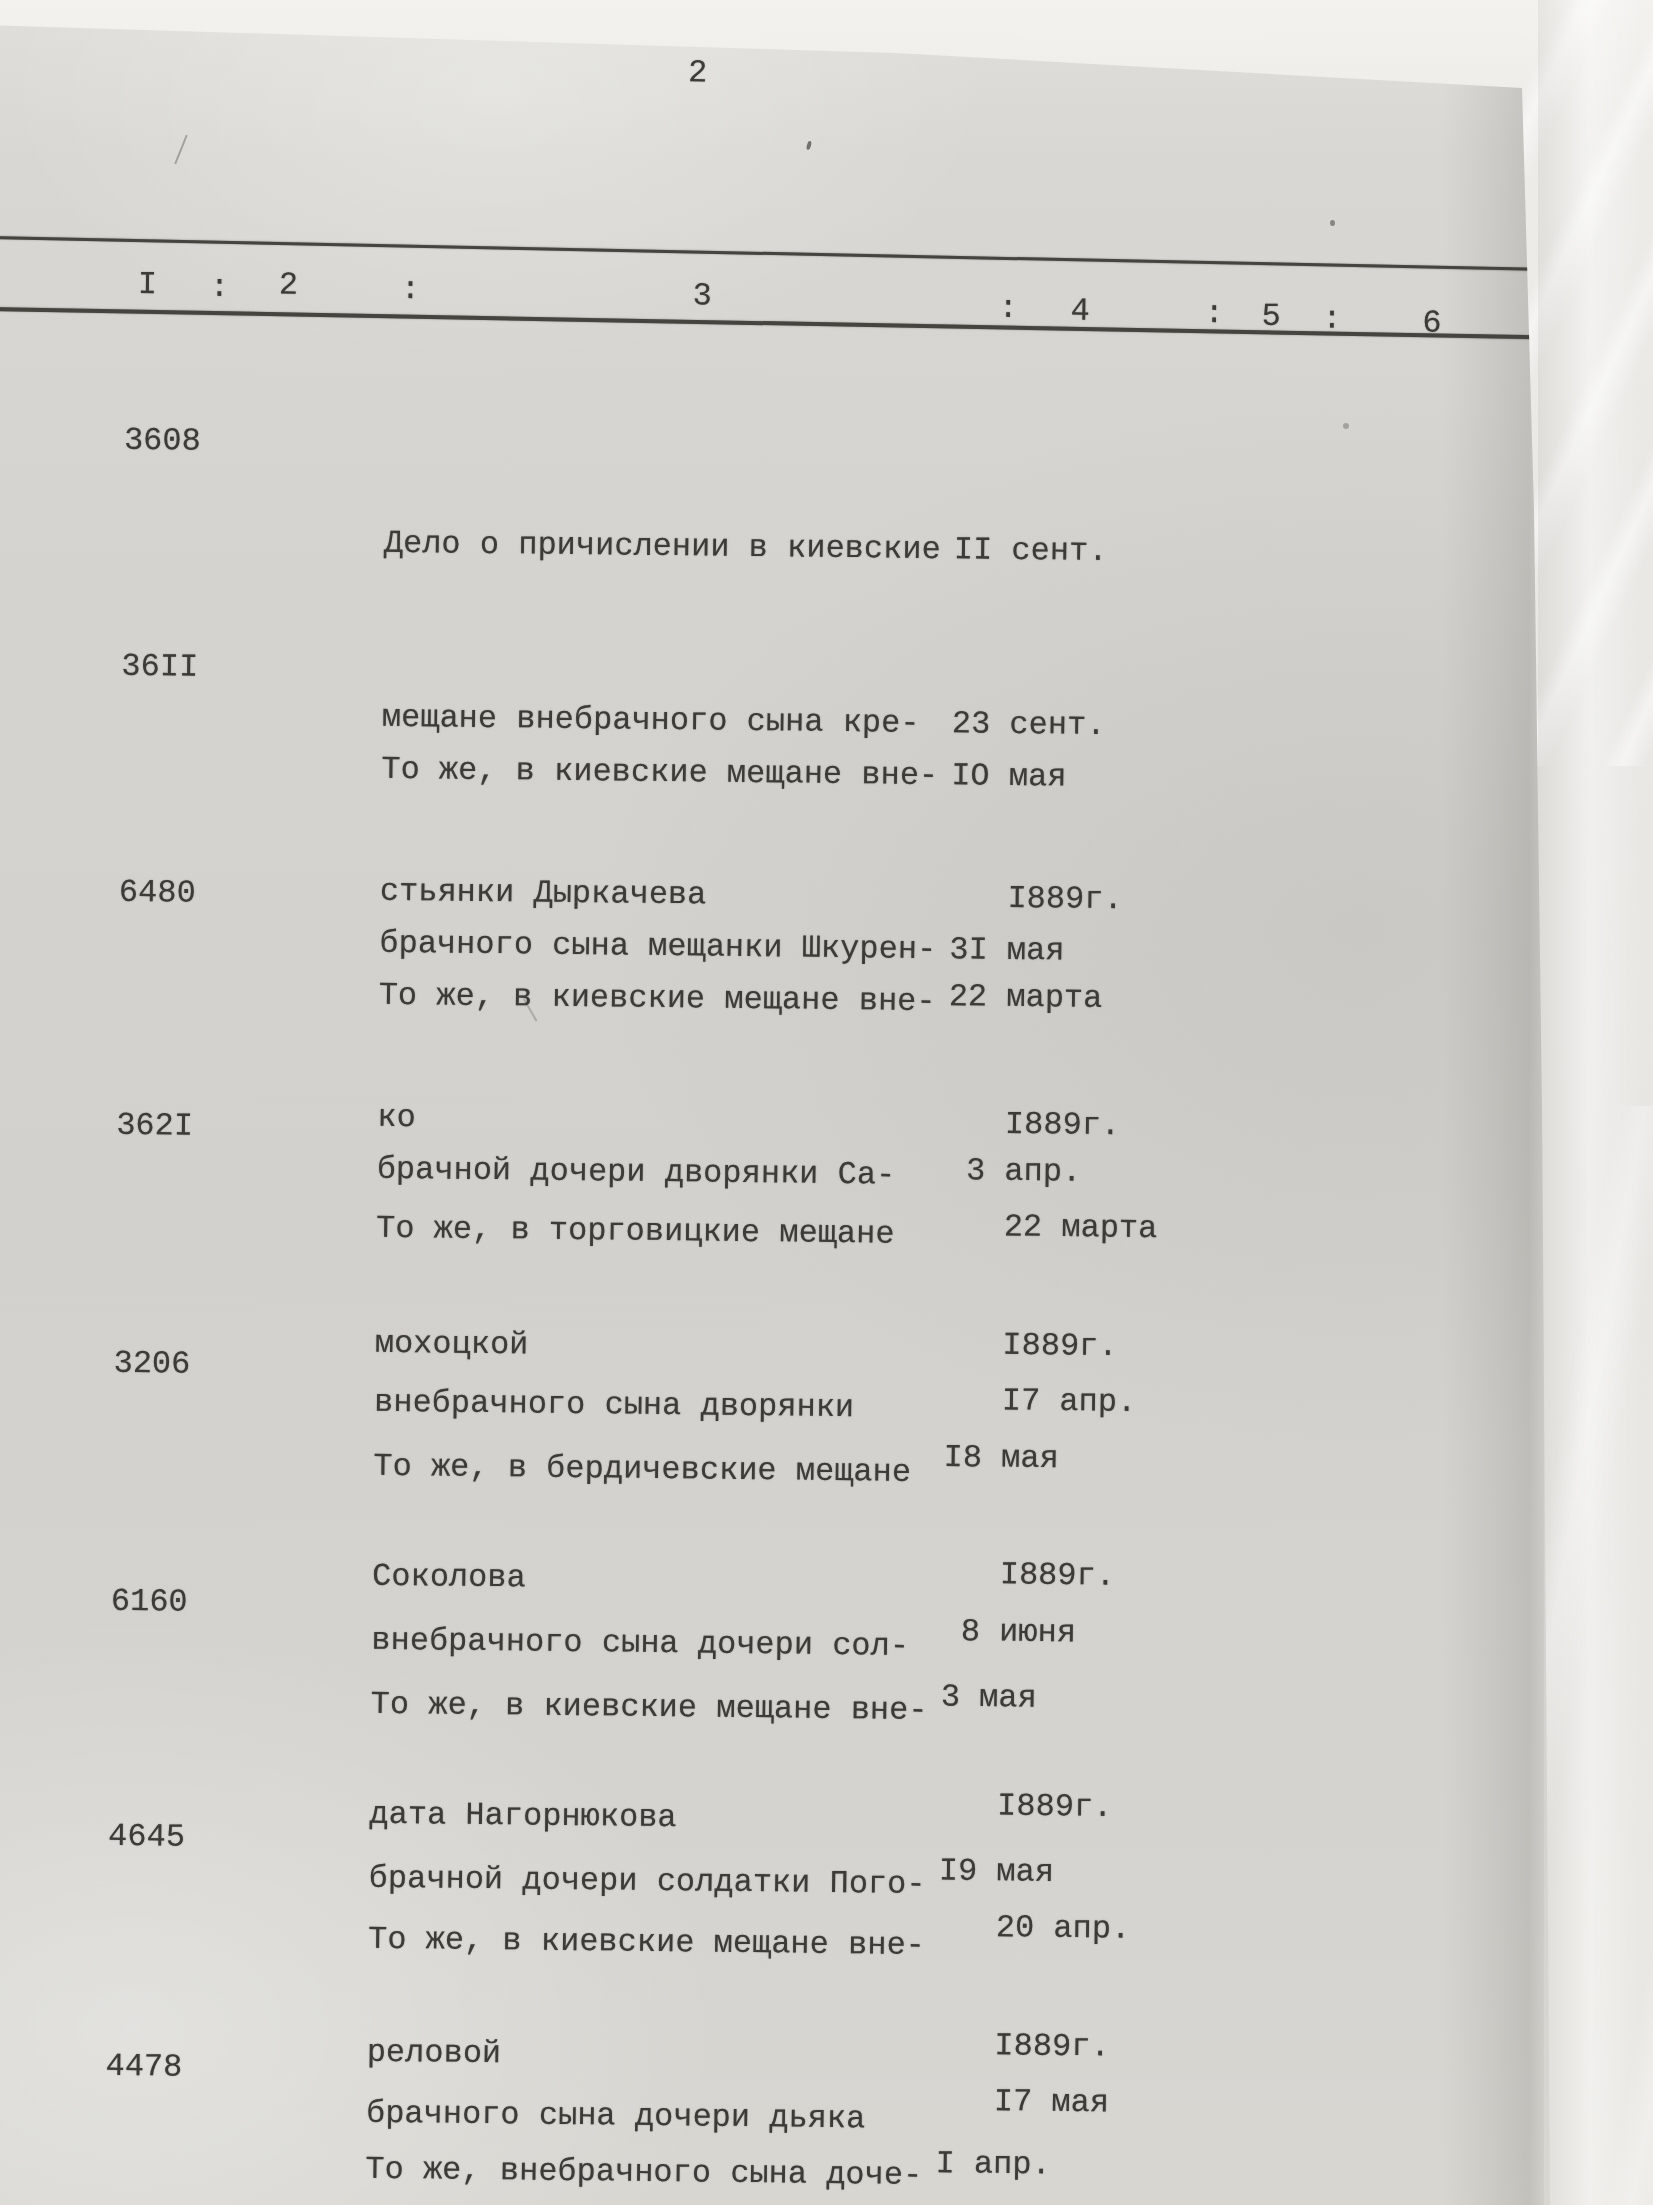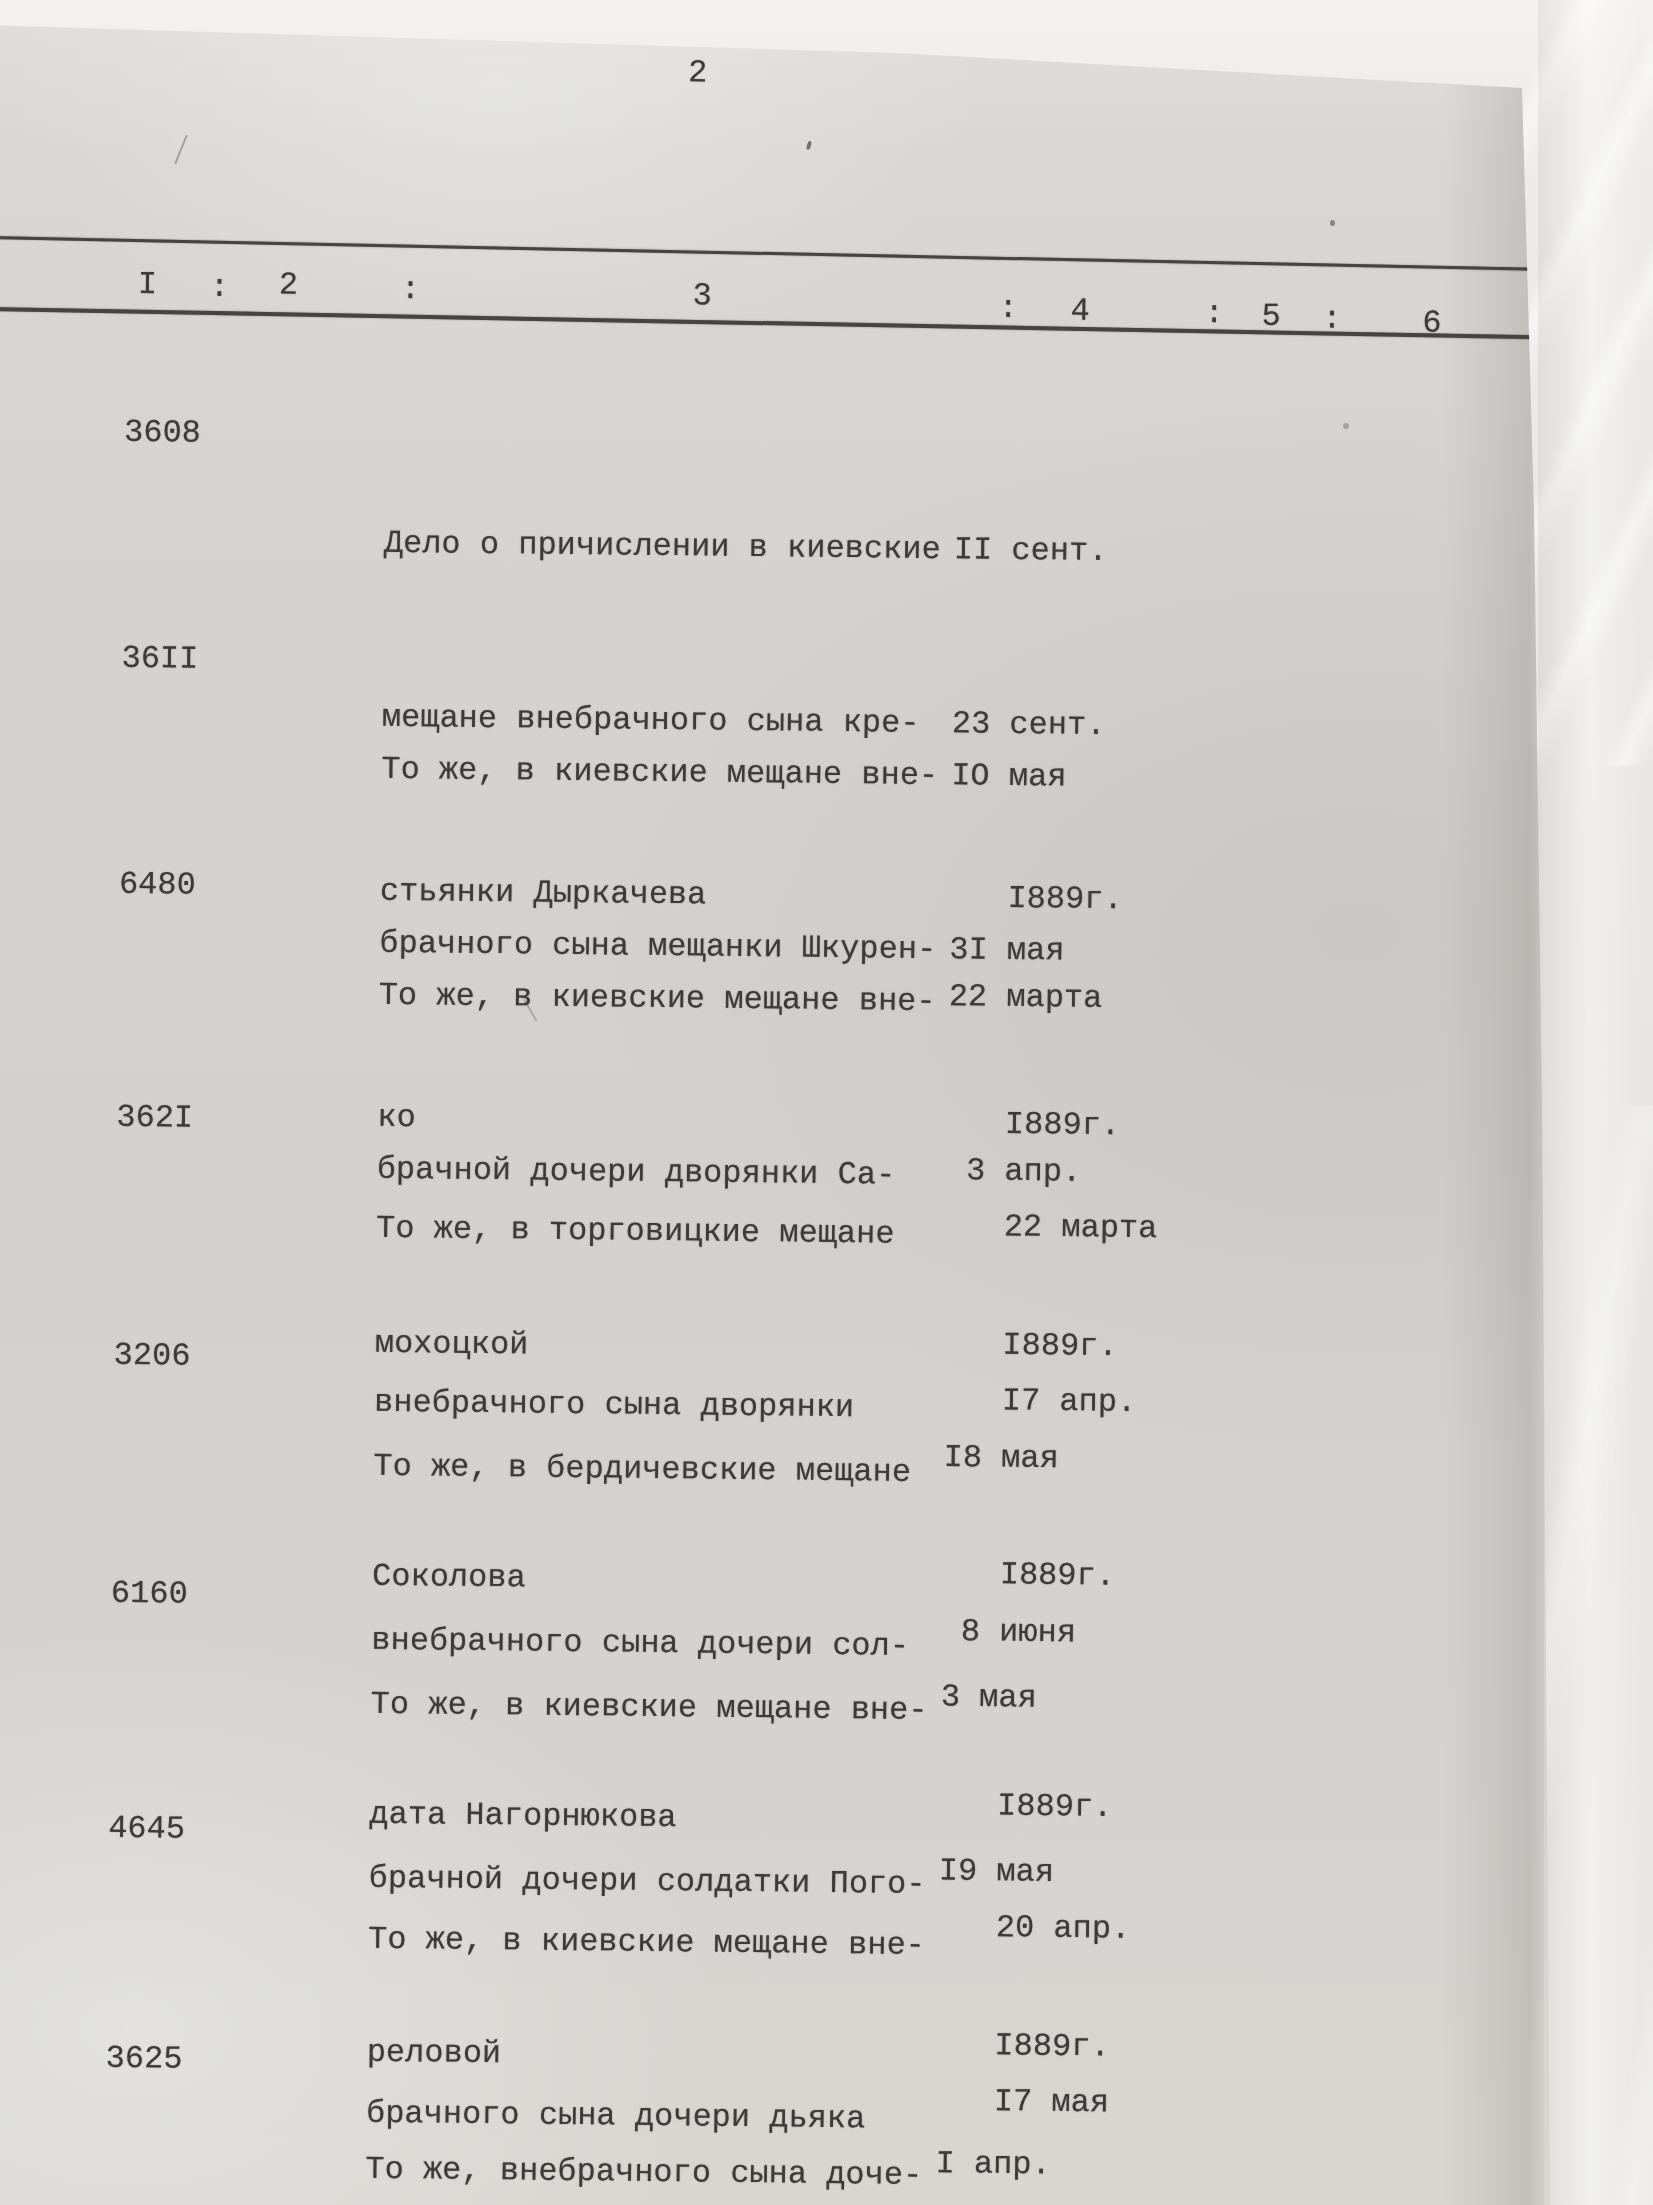--- a/index.html
+++ b/index.html
@@ -84,21 +84,21 @@
   .entry { position: absolute; left: 0; width: 1531px; height: 179px; }
   .e0 { top: 395px; }
   .e1 { top: 621px; }
   .e2 { top: 847px; }
   .e3 { top: 1080px; }
   .e4 { top: 1318px; }
   .e5 { top: 1556px; }
   .e6 { top: 1791px; }
   .e7 { top: 2021px; }
 
-  .num   { position: absolute; left: 129px;  top: 8px; text-align: right; }
+  .num   { position: absolute; left: 129px;  top: 16px; text-align: right; }
   .desc  { position: absolute; left: 390px;  top: 0; white-space: pre; }
   .dates { position: absolute; left: 960px; top: 0; white-space: pre; }
 
   
   .e2 .dates { transform: translateY(-5.1px); }
   .e3 .dates { transform: translateY(-8.5px); }
   .e4 .dates { transform: translateY(-15.3px); }
   .e5 .dates { transform: translateY(-13.6px); }
   .e6 .dates { transform: translateY(-18.7px); }
   .e7 .dates { transform: translateY(-12px); }
@@ -243,21 +243,21 @@
           
         </div>
         <div class="dates">
           <div class="line">   20 апр.</div>
           <div class="line">   I7 мая</div>
           
         </div>
       </div>
 
       <div class="entry e7">
-        <div class="num">3625</div>
+        <div class="num">4478</div>
         <div class="desc">
           <div class="line">То же, внебрачного сына доче-</div>
           
           
         </div>
         <div class="dates">
           <div class="line">I апр.</div>
           
           
         </div>

